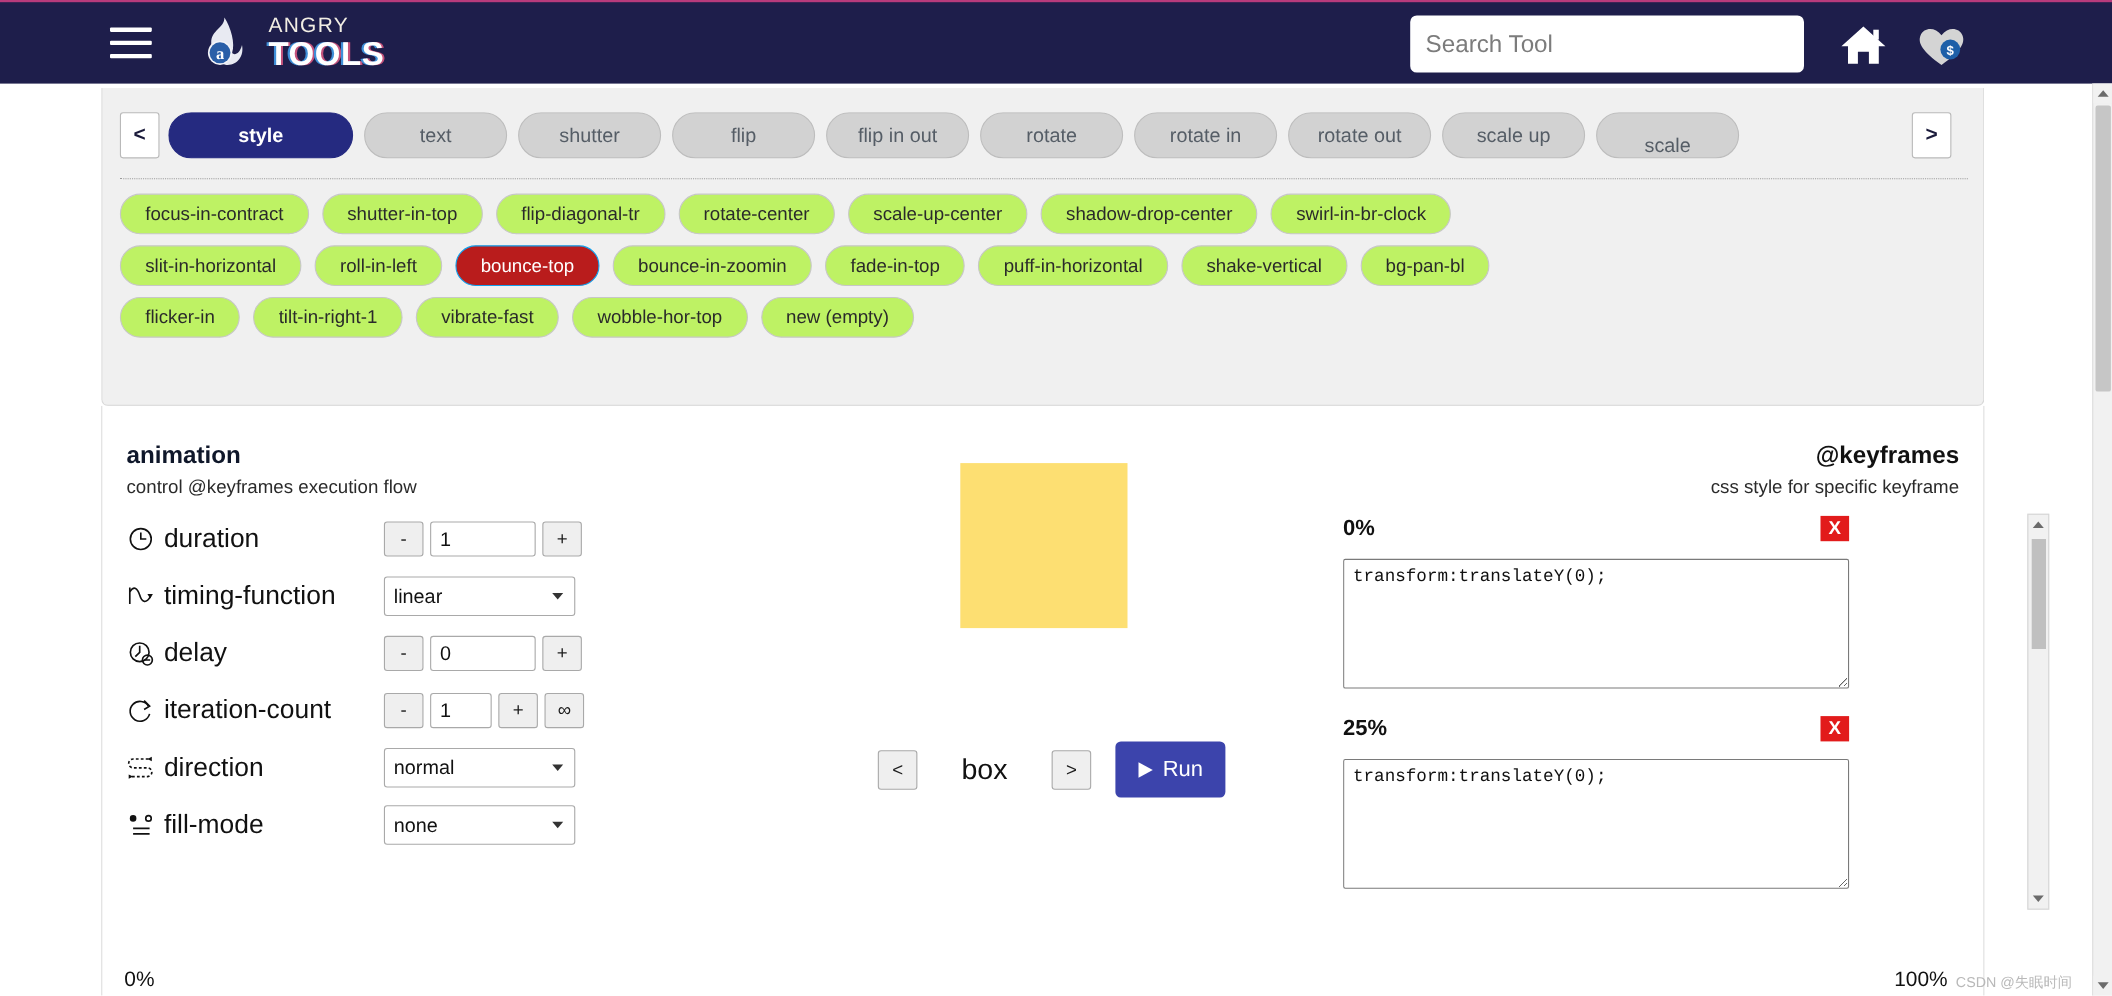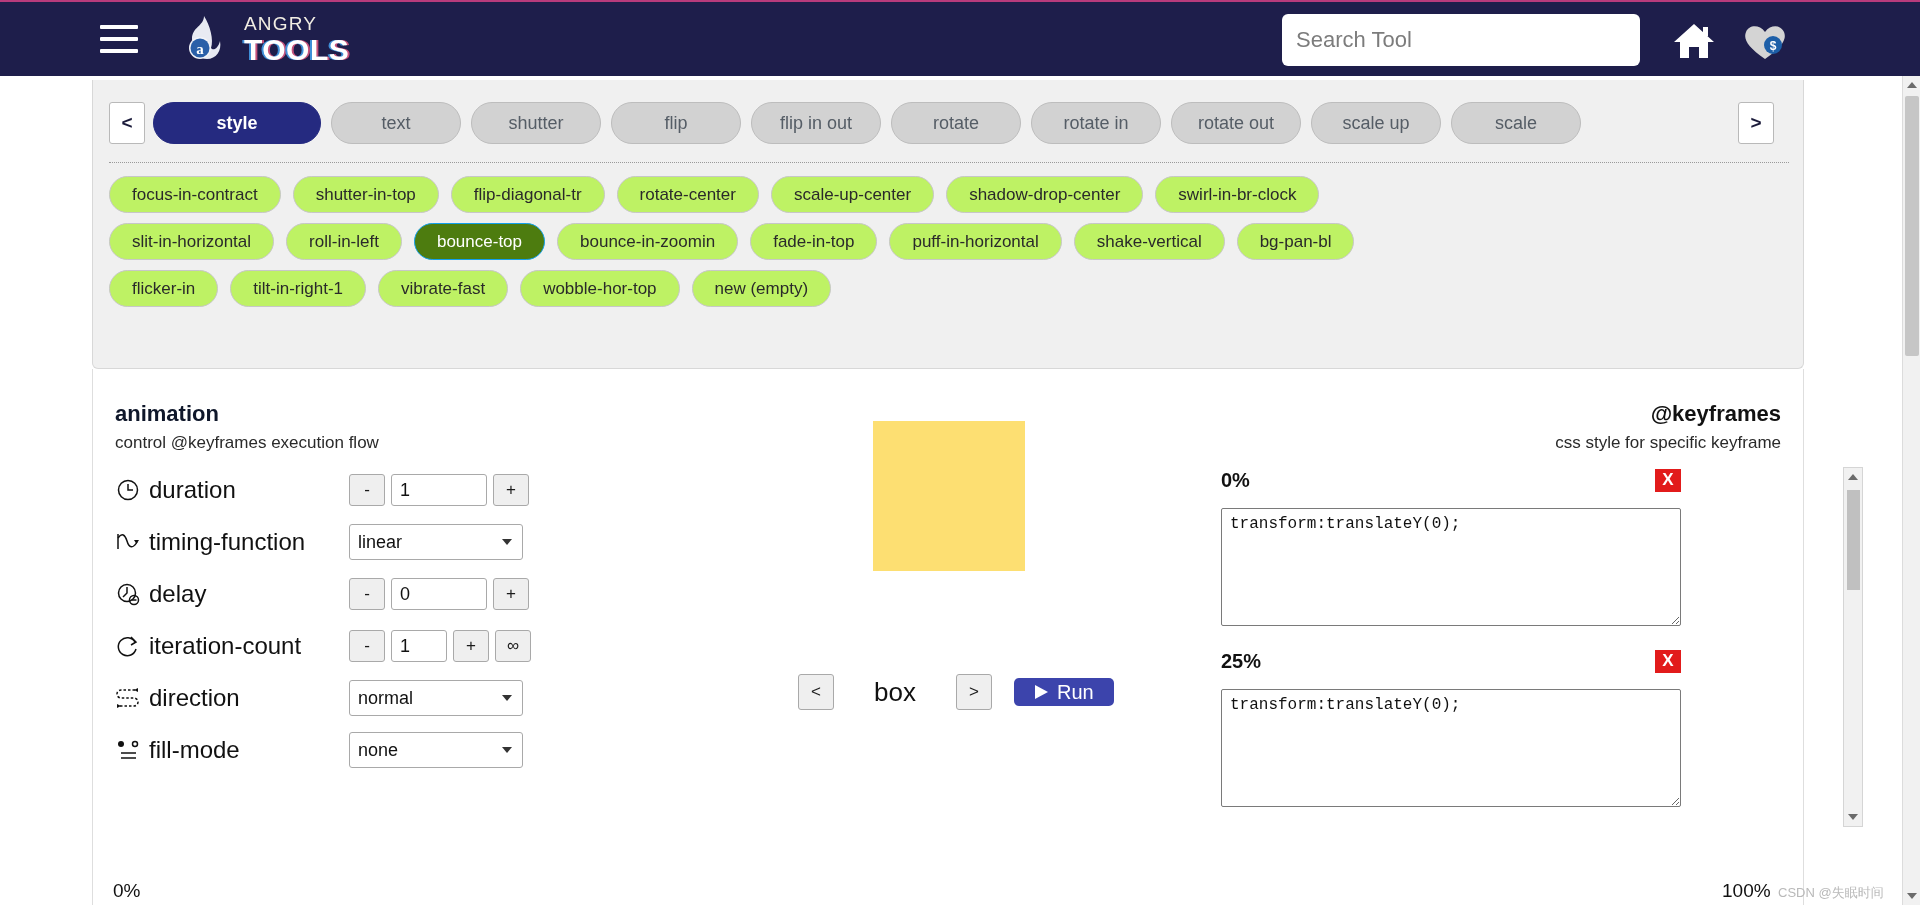--- a/index.html
+++ b/index.html
@@ -113,21 +113,21 @@
     border-top: 1px dotted #9a9a9a;
   }
   #pill-area { position: absolute; left: 16px; top: 96px; width: 1680px; }
   .pill-row { display: flex; gap: 12px; margin-bottom: 10px; }
   .pill {
     height: 37px; padding: 0 22px;
     border-radius: 19px; background: #bef264; border: 1px solid #c7c7c7;
     display: flex; align-items: center; justify-content: center;
     font-size: 17px; color: #2a2a2a; cursor: pointer; white-space: nowrap;
   }
-  .pill.active { background: #4d7c0f; border-color: #12a0ec; color: #ffffff; }
+  .pill.active { background: #b91c1c; border-color: #12a0ec; color: #ffffff; }
 
   
   #workspace {
     position: absolute; left: 92px; top: 369px;
     width: 1712px; height: 536px;
     background: #ffffff;
     border-left: 1px solid #dedede; border-right: 1px solid #dedede;
   }
 
   
@@ -182,21 +182,21 @@
     display: flex; align-items: center; gap: 22px;
   }
   .sm-btn {
     width: 36px; height: 36px;
     background: #efefef; border: 1px solid #a9a9a9; border-radius: 3px;
     font-size: 17px; color: #1a1a1a; cursor: pointer;
     display: flex; align-items: center; justify-content: center;
   }
   #preview-name { font-size: 26px; color: #111111; width: 78px; text-align: center; }
   #run-button {
-    height: 28px; padding: 0 20px;
+    height: 51px; padding: 0 20px;
     background: #3c44ac; border: none; border-radius: 5px;
     color: #ffffff; font-size: 20px; cursor: pointer;
     display: flex; align-items: center; gap: 8px;
     font-family: "Liberation Sans", sans-serif;
   }
 
   
   #kf-title {
     position: absolute; right: 22px; top: 32px;
     font-size: 22px; font-weight: bold; color: #111111;
@@ -324,21 +324,21 @@
         </div>
         <div class="tab" style="left: 878px; width: 130px;">
           <span>rotate in</span>
         </div>
         <div class="tab" style="left: 1018px; width: 130px;">
           <span>rotate out</span>
         </div>
         <div class="tab" style="left: 1158px; width: 130px;">
           <span>scale up</span>
         </div>
-        <div class="tab" style="left: 1298px; width: 130px;">
+        <div class="tab" style="left: 1298px; width: 130px; align-items: flex-end;">
           <span>scale</span>
         </div>
       </div>
     <div class="nav-arrow" id="tab-next">&gt;</div>
   </div>
 
   <div id="preset-divider"></div>
 
   <div id="pill-area">
       <div class="pill-row">

